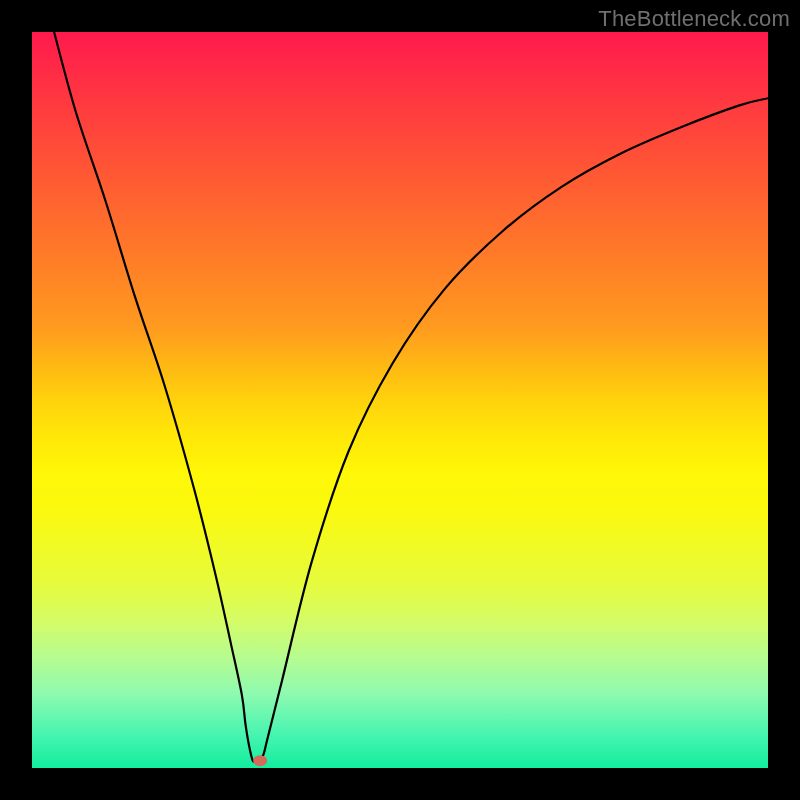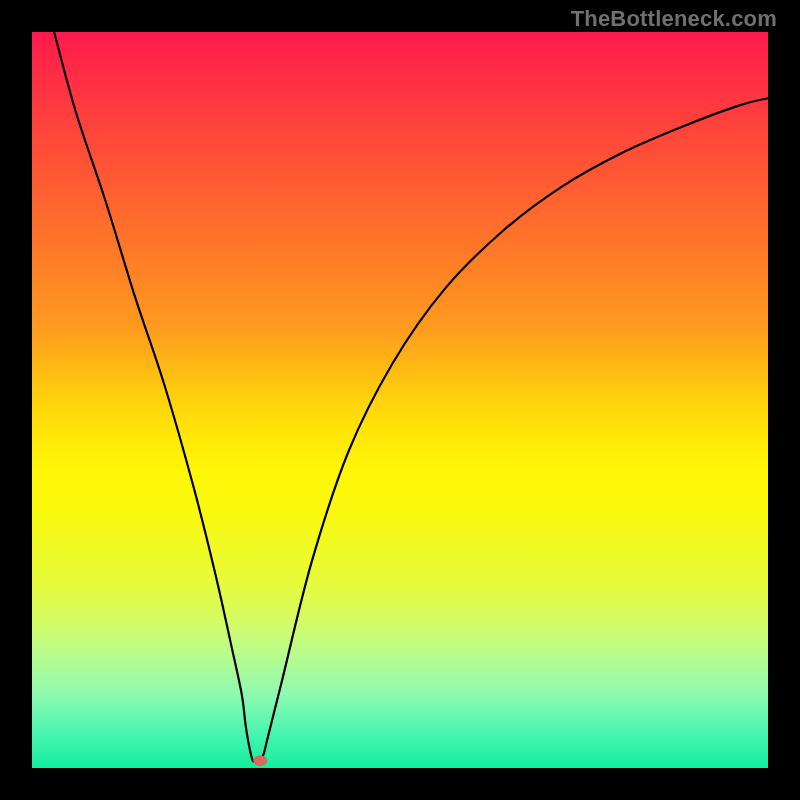--- a/index.html
+++ b/index.html
@@ -27,25 +27,25 @@
       #d4fc66 80%,
       #b6fc90 85%,
       #8dfab0 90%,
       #4cf5b0 95%,
       #12ee9e 100%
     );
   }
   .watermark {
     position: absolute;
     top: 6px;
-    right: 23px;
+    right: 10px;
     color: #6f6f6f;
     font-family: Arial, Helvetica, sans-serif;
     font-size: 22px;
-    font-weight: 700;
+    font-weight: 400;
     letter-spacing: 0.2px;
   }
   svg.curve { position: absolute; left: 0; top: 0; }
 </style>
 </head>
 <body>
 
 <div class="frame">
   <div class="watermark">TheBottleneck.com</div>
   <div class="plot-area">

